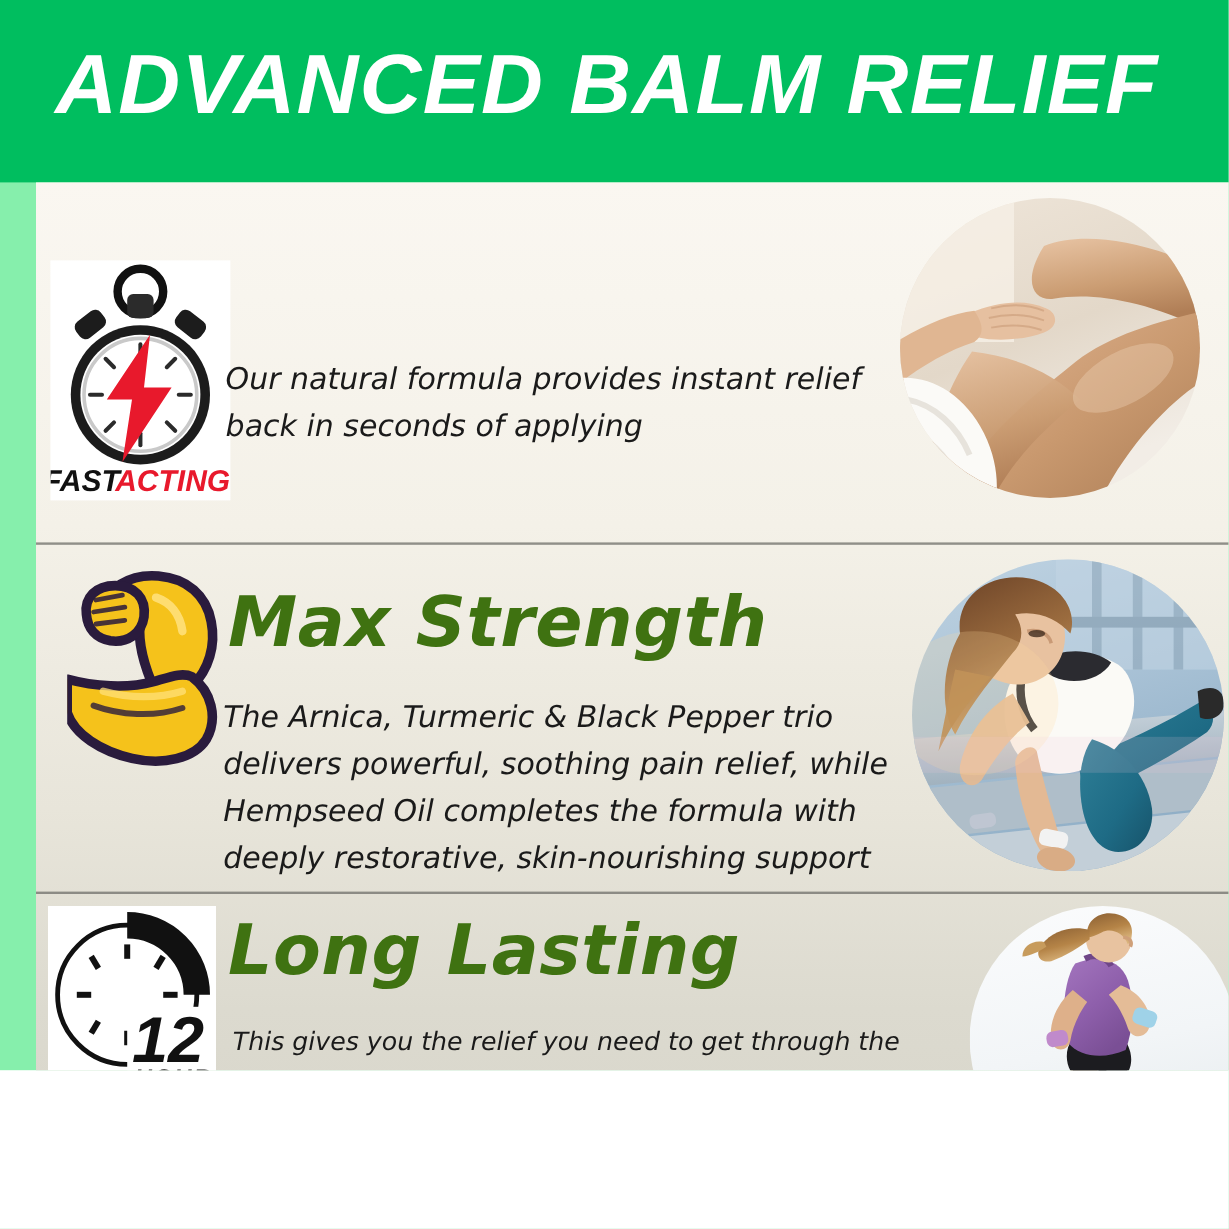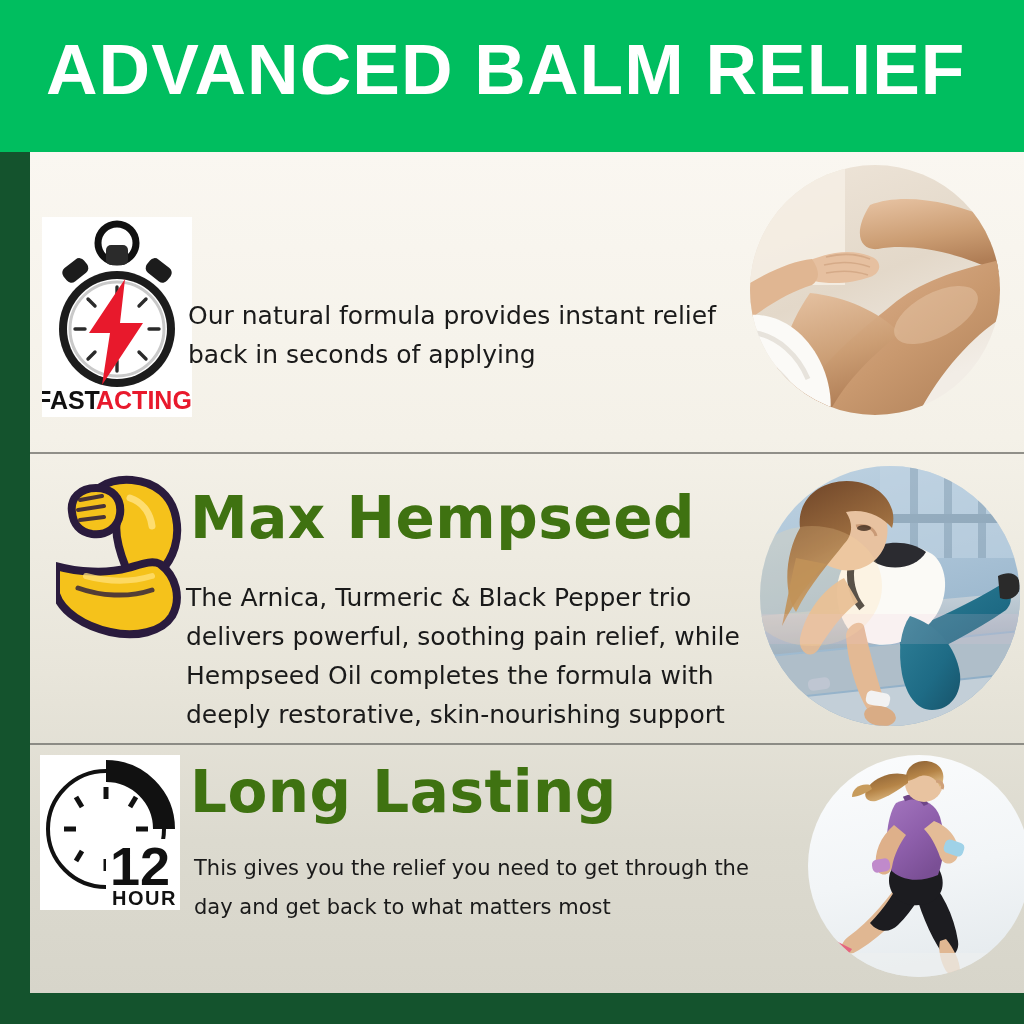--- a/index.html
+++ b/index.html
@@ -6,23 +6,24 @@
     margin: 0;
     padding: 0;
     background: #ffffff;
   }
   body {
     font-family: "Liberation Sans", sans-serif;
   }
   #infographic {
     position: relative;
     width: 1024px;
-    height: 1024px;
+    height: 892px;
     overflow: hidden;
-    background: #14532d;
+    background: #86efac;
+    font-style: italic;
   }
 
   
   .header-band {
     position: absolute;
     left: 0; top: 0;
     width: 1024px;
     height: 152px;
     background: #00BE5F;
   }
@@ -246,21 +247,21 @@
           <path d="M104 92 C120 104 126 126 116 144 C106 160 80 166 54 160
                    C28 154 6 140 0 122 L0 94 C22 100 50 102 72 96 C86 92 96 88 104 92 Z" fill="#F5C21B" stroke="#2A1B3D" stroke-width="8" stroke-linejoin="round"></path>
 
           <path d="M22 116 C44 124 72 126 96 118" fill="none" stroke="#2A1B3D" stroke-width="5" stroke-linecap="round" opacity="0.8"></path>
 
           <path d="M74 26 C86 30 94 40 96 54" fill="none" stroke="#FFE07A" stroke-width="7" stroke-linecap="round" opacity="0.9"></path>
           <path d="M30 104 C52 110 76 110 96 104" fill="none" stroke="#FFE07A" stroke-width="6" stroke-linecap="round" opacity="0.75"></path>
         </svg>
       </div>
 
-      <div class="headline r2-head">Max Hempseed</div>
+      <div class="headline r2-head">Max Strength</div>
       <div class="body-text r2-body">The Arnica, Turmeric &amp; Black Pepper trio delivers powerful, soothing pain relief, while Hempseed Oil completes the formula with deeply restorative, skin-nourishing support</div>
 
       <div class="photo r2-photo">
         <svg class="photo-inner" viewBox="0 0 260 260" preserveAspectRatio="xMidYMid slice">
           <defs>
             <linearGradient id="skyB" x1="0" y1="0" x2="0.3" y2="1">
               <stop offset="0%" stop-color="#BFD3E2"></stop>
               <stop offset="50%" stop-color="#A9C2D6"></stop>
               <stop offset="100%" stop-color="#8FAEC6"></stop>
             </linearGradient>

